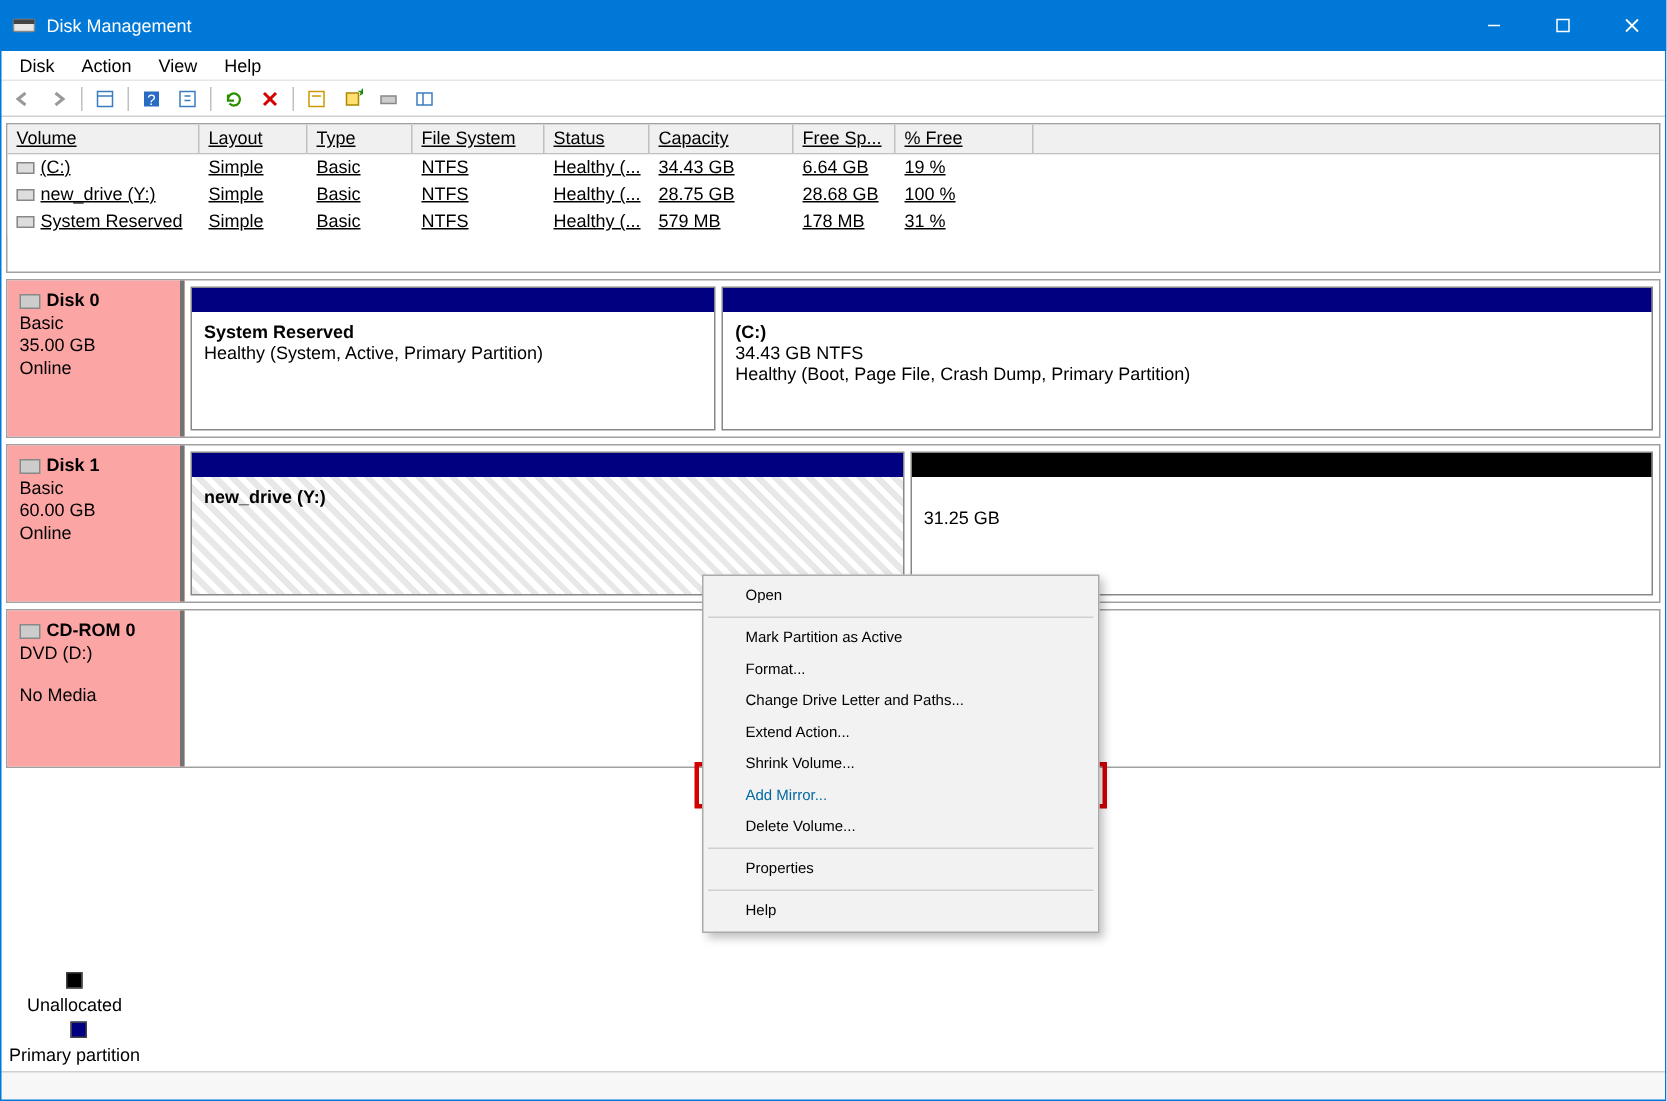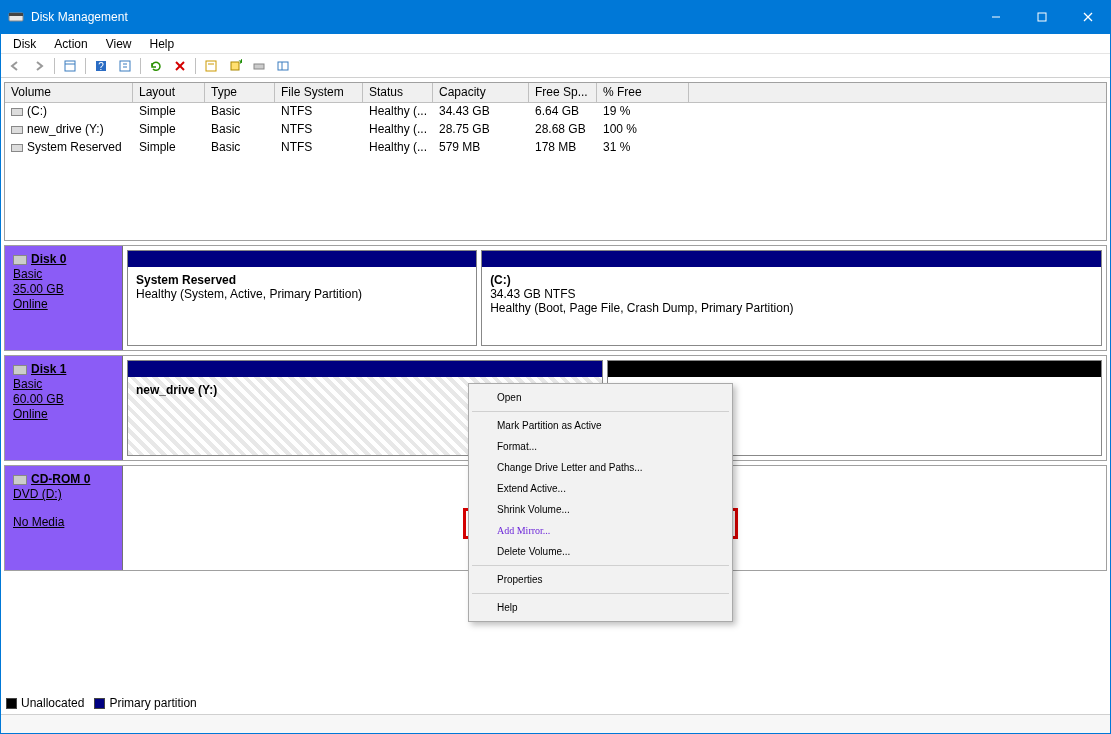--- a/index.html
+++ b/index.html
@@ -27,42 +27,42 @@
   .volhdr .col { border-right: 1px solid #c0c0c0; padding: 2px 6px; font-size: 12px; overflow: hidden; white-space: nowrap; }
   .volrows { background: #fff; }
   .volrow { display: flex; height: 18px; }
   .volrow .cell { padding: 1px 6px; font-size: 12px; overflow: hidden; white-space: nowrap; }
   .c0{width:128px}.c1{width:72px}.c2{width:70px}.c3{width:88px}.c4{width:70px}.c5{width:96px}.c6{width:68px}.c7{width:92px}
   .drvicon { display:inline-block; width:12px; height:8px; background:#ddd; border:1px solid #888; margin-right:4px; vertical-align:middle; }
 
   
   .diskview { margin: 4px; }
   .diskrow { border: 1px solid #a0a0a0; margin-bottom: 4px; display: flex; min-height: 106px; background:#fff; }
-  .diskinfo { width: 118px; padding: 6px 8px; border-right: 1px solid #737373; background:#8b5cf6;text-decoration:underline; }
+  .diskinfo { width: 118px; padding: 6px 8px; border-right: 3px solid #737373; background:#fca5a5; }
   .diskinfo .dname { font-weight: bold; font-size: 12px; }
   .diskinfo .dline { font-size: 12px; margin-top:1px; }
   .diskicon { display:inline-block; width:14px; height:10px; background:#ccc; border:1px solid #888; margin-right:4px; vertical-align:middle; }
   .partitions { flex: 1; display: flex; gap: 4px; padding: 4px; }
   .partition { border: 1px solid #888; display: flex; flex-direction: column; }
   .pbar { height: 16px; }
   .pbar.blue { background: #000080; }
   .pbar.black { background: #000; }
   .pbody { padding: 6px 8px; flex:1; font-size: 12px; }
   .pbody .pname { font-weight: bold; }
   .hatched { background-image: repeating-linear-gradient(45deg, #e8e8e8 0 4px, #fff 4px 8px); }
 
   
   .ctxmenu { position: absolute; left: 468px; top: 383px; width: 265px; background: #f2f2f2; border: 1px solid #aaa; box-shadow: 3px 3px 6px rgba(0,0,0,0.25); padding: 3px 2px; z-index: 10; }
   .ctxitem { padding: 5px 26px; font-size: 10px; }
-  .ctxitem.disabled { color: #6d28d9; font-family: Liberation Serif, serif; }
+  .ctxitem.disabled { color: #0369a1; }
   .ctxsep { height: 1px; background: #d0d0d0; margin: 3px 1px; }
   .ctxhi { position:absolute; border: 3px solid #d40000; pointer-events:none; }
 
   
-  .legend { position: absolute; left: 6px; bottom: 24px; font-size: 12px; display: flex; align-items: center; gap: 4px; }
+  .legend { position: absolute; left: 6px; bottom: 24px; font-size: 12px; display: flex; align-items: center; gap: 4px; flex-direction: column; }
   .lgsq { width:11px; height:11px; display:inline-block; border:1px solid #444; }
 
   
   .statusbar { position: absolute; left:0; right:0; bottom:0; height:20px; border-top:1px solid #d0d0d0; background:#f7f7f7; }
 
   
   .windowframe { position:absolute; inset:0; border:1px solid #0078d7; pointer-events:none; }
 </style>
 </head>
 <body>
@@ -166,21 +166,21 @@
       </svg>
     </div>
   <div class="tbtn">
       <svg width="14" height="14">
         <rect x="2" y="3" width="10" height="8" fill="none" stroke="#3a7cbf"></rect>
         <line x1="6" y1="3" x2="6" y2="11" stroke="#3a7cbf"></line>
       </svg>
     </div>
 </div>
 
-<div class="vollist" style="height:159px; overflow:hidden;">
+<div class="vollist" style="height:100px; overflow:hidden;text-decoration:underline;">
   <div class="volhdr">
     <div class="col c0">Volume</div>
     <div class="col c1">Layout</div>
     <div class="col c2">Type</div>
     <div class="col c3">File System</div>
     <div class="col c4">Status</div>
     <div class="col c5">Capacity</div>
     <div class="col c6">Free Sp...</div>
     <div class="col c7">% Free</div>
   </div>
@@ -276,21 +276,21 @@
       <div class="partitions"></div>
     </div>
   </div>
 
 <div class="ctxmenu">
   <div class="ctxitem">Open</div>
   <div class="ctxsep"></div>
   <div class="ctxitem">Mark Partition as Active</div>
   <div class="ctxitem">Format...</div>
   <div class="ctxitem">Change Drive Letter and Paths...</div>
-  <div class="ctxitem" id="ext">Extend Active...</div>
+  <div class="ctxitem" id="ext">Extend Action...</div>
   <div class="ctxitem">Shrink Volume...</div>
   <div class="ctxitem disabled">Add Mirror...</div>
   <div class="ctxitem">Delete Volume...</div>
   <div class="ctxsep"></div>
   <div class="ctxitem">Properties</div>
   <div class="ctxsep"></div>
   <div class="ctxitem">Help</div>
 </div>
 <div class="ctxhi" style="left:463px; top:508px; width:275px; height:31px;"></div>
 

